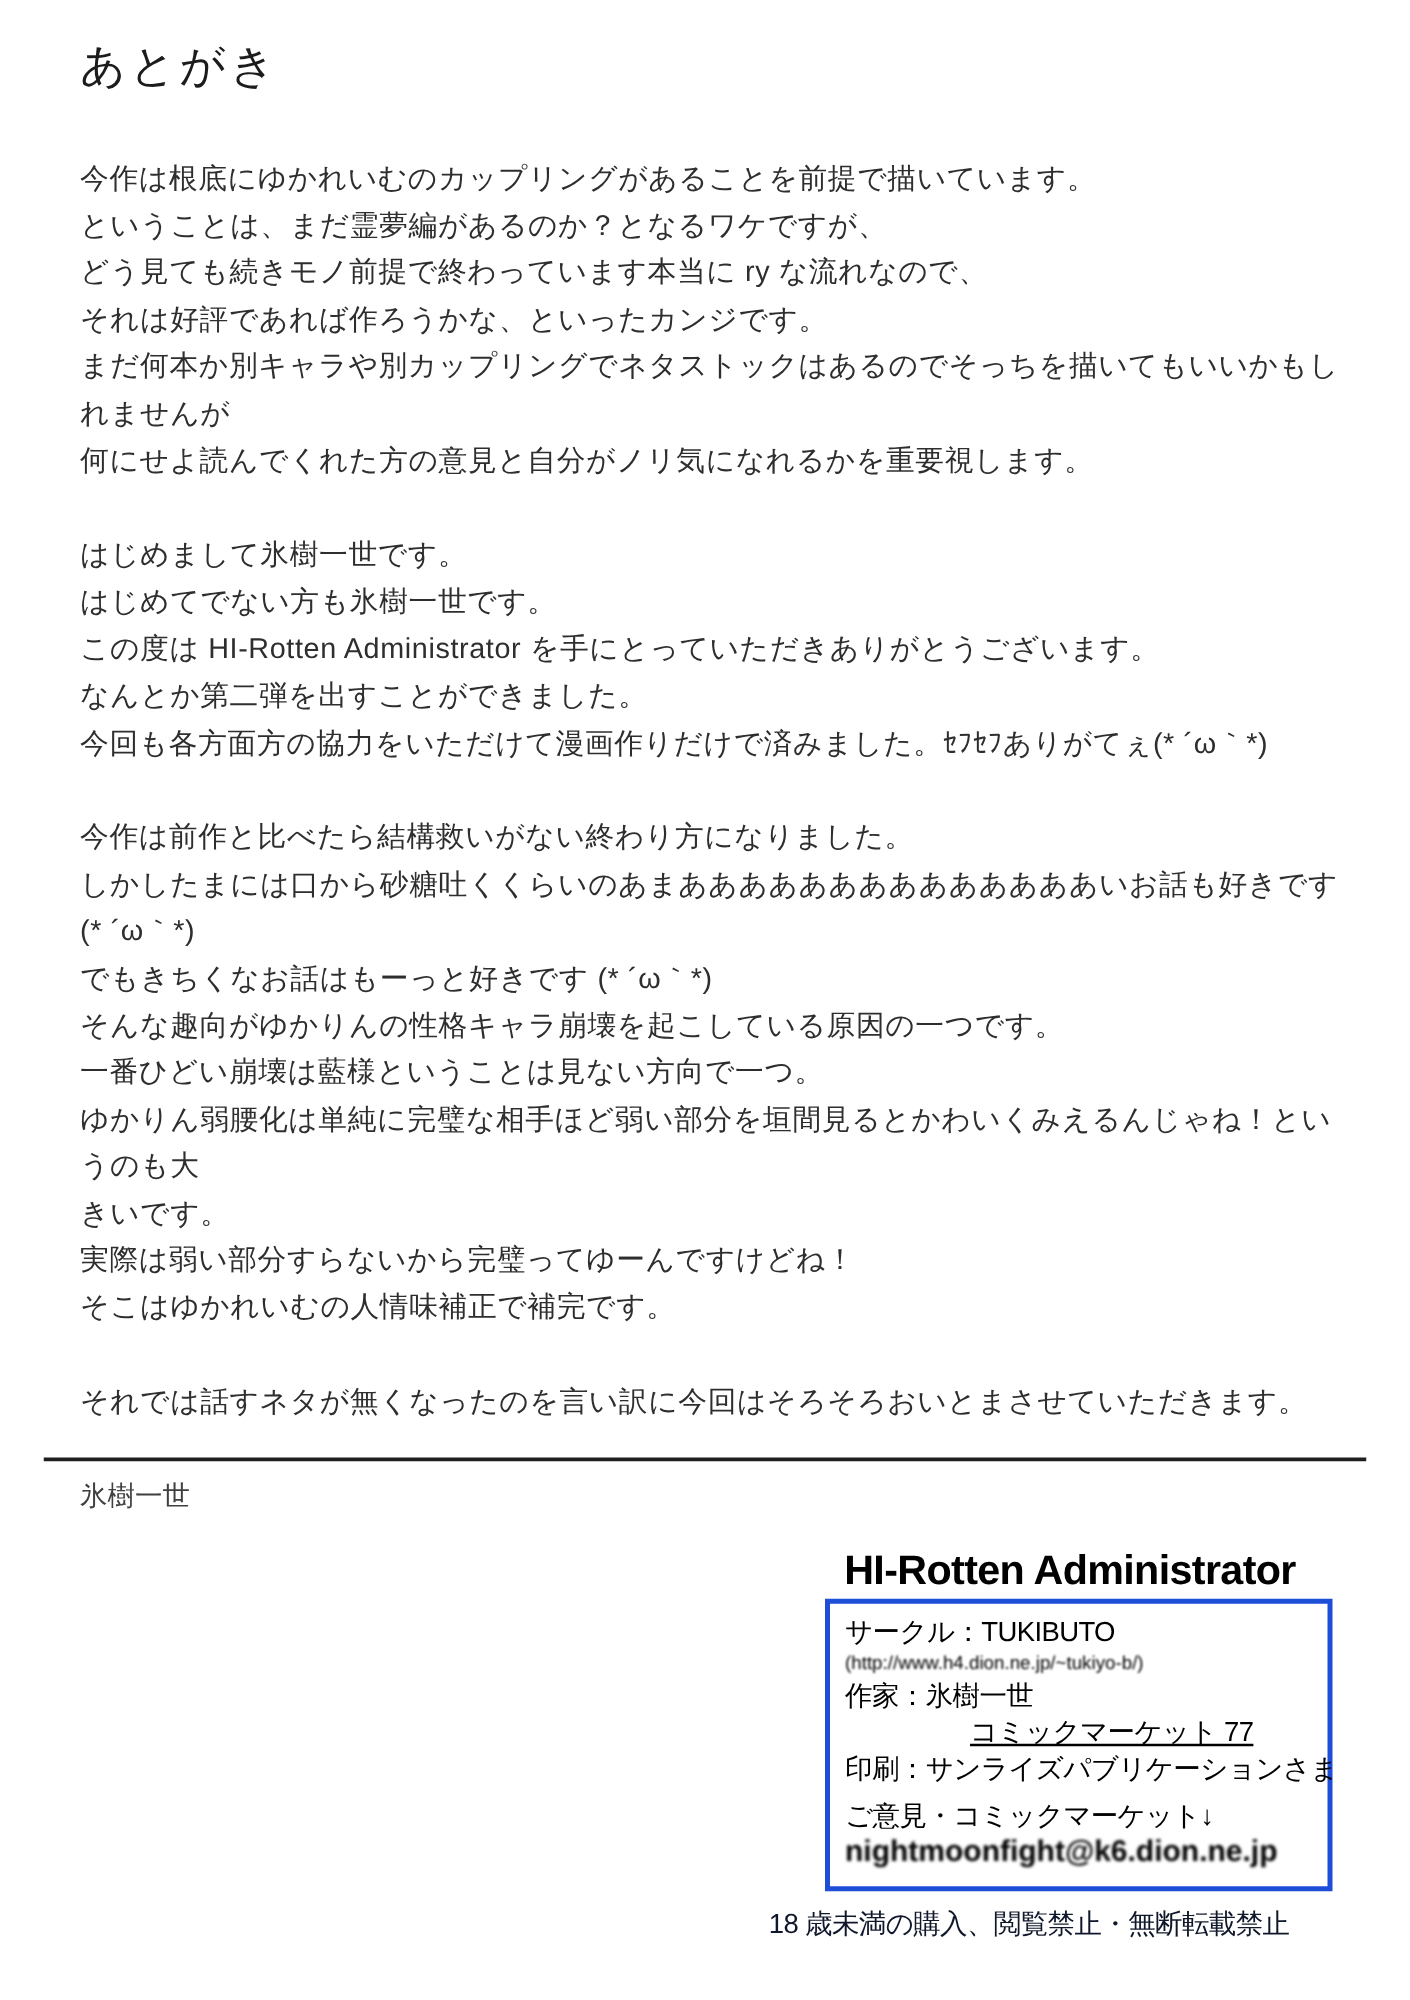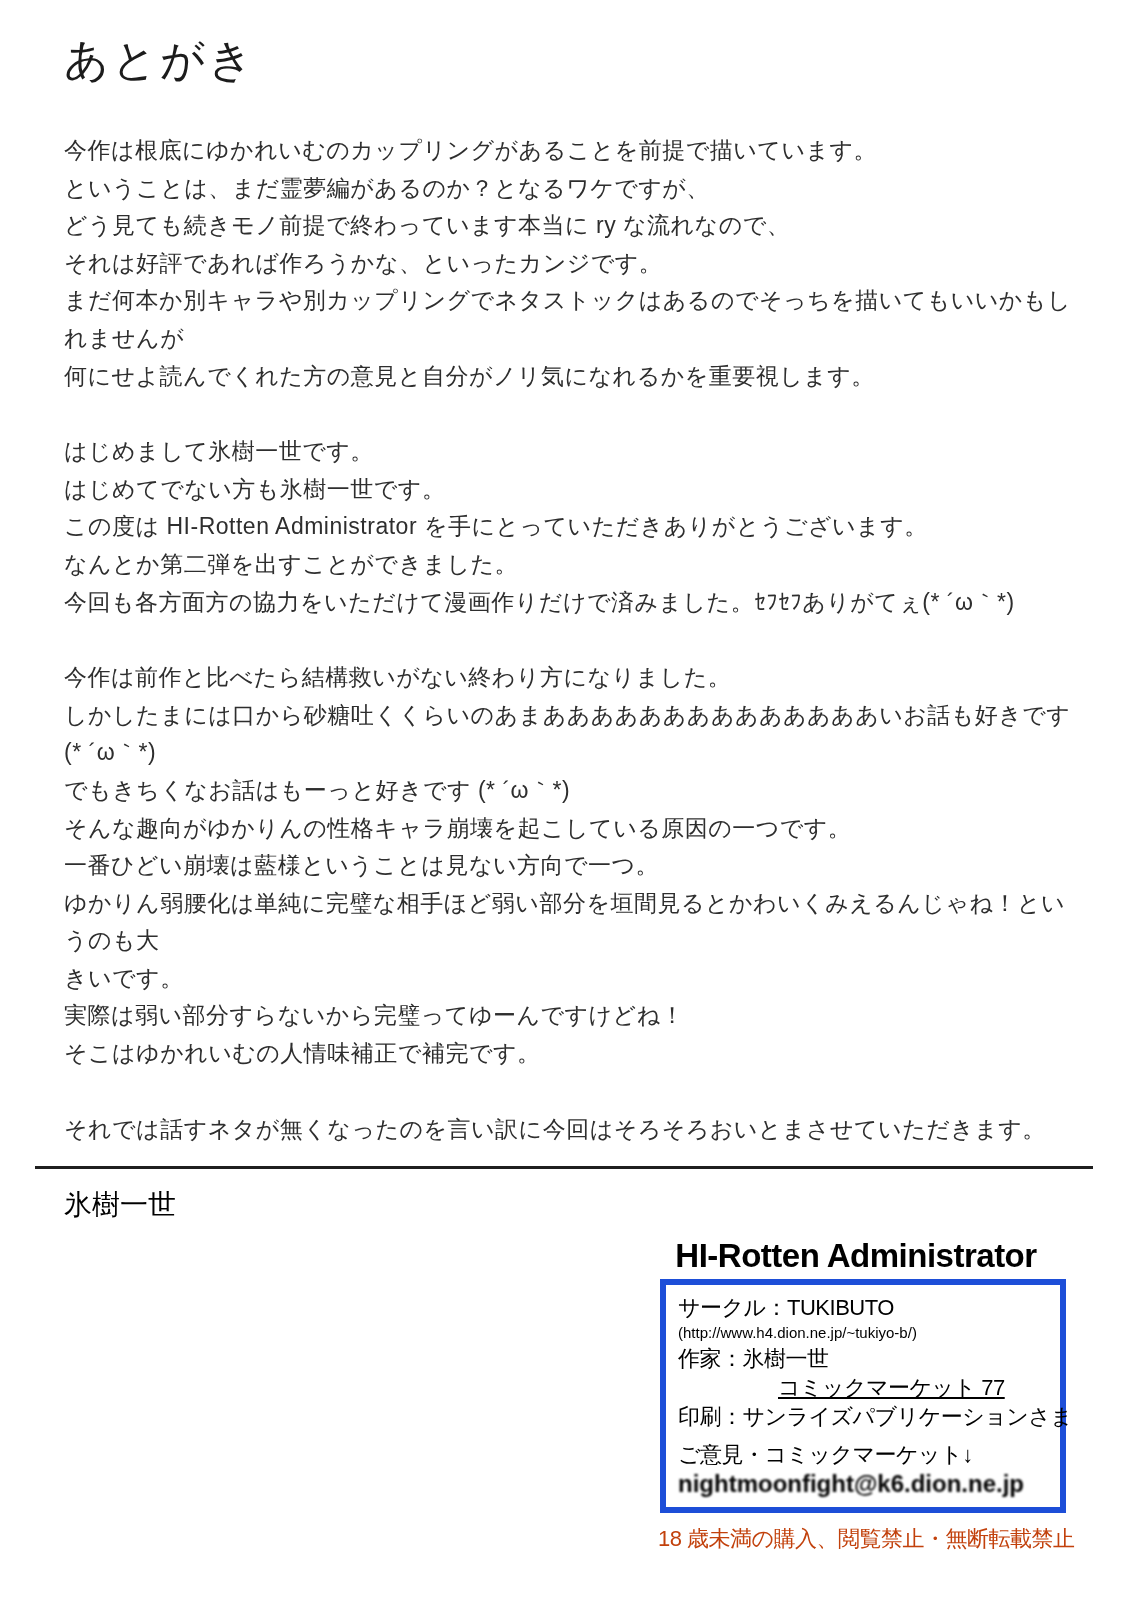--- a/index.html
+++ b/index.html
@@ -10,40 +10,40 @@
     background:#ffffff;
     color:#222;
     overflow:hidden;
     font-family:"Liberation Sans", sans-serif;
   }
   .content{
     position:absolute;top:38px;left:64px;width:1008px;
   }
   .page-title{
     margin:0 0 50px 0;
-    font-family:Liberation Sans, sans-serif;
+    font-family:Liberation Mono, monospace;
     font-weight:500;
-    font-size:44px;
+    font-size:36px;
     line-height:1;
     letter-spacing:3px;
     color:#1c1c1c;
   }
   .para{
     margin:0 0 38px 0;
     font-size:23px;
     line-height:37.6px;
     letter-spacing:0.5px;
     color:#2e2e2e;
     white-space:normal;
   }
   .signature{
     margin:15px 0 0 0;
-    font-size:28px;
+    font-size:22px;
     line-height:37.6px;
-    color:#000000;
+    color:#404040;
   }
   .divider{
     position:absolute;
     left:35px;top:1166px;width:1058px;
     border:none;border-top:3px solid #1f1f1f;
     margin:0;
   }
   .colophon-title{
     position:absolute;
     left:645px;top:1238px;width:422px;
@@ -51,21 +51,21 @@
     font-weight:700;
     letter-spacing:-0.5px;
     text-align:center;
     color:#000;
     line-height:1.1;
   }
   .colophon-box{
     position:absolute;
     left:660px;top:1279px;width:406px;height:234px;
     box-sizing:border-box;
-    border:6px solid #1d4ed8;
+    border:4px solid #1d4ed8;
     padding:8px 12px 6px 12px;
     color:#000;
   }
   .colophon-row{
     font-size:22px;
     line-height:29px;
     letter-spacing:-0.5px;
     white-space:nowrap;
   }
   .colophon-url{
@@ -81,24 +81,24 @@
   .colophon-email{
     font-size:24px;
     font-weight:700;
     line-height:30px;
     letter-spacing:0;
     filter:blur(1.1px);
     white-space:nowrap;
   }
   .age-notice{
     position:absolute;
-    left:658px;top:1524px;width:420px;
+    left:615px;top:1524px;width:420px;
     font-size:22px;
     letter-spacing:-0.5px;
-    color:#c2410c;
+    color:#0f172a;
     white-space:nowrap;
   }
 </style>
 </head>
 <body>
 
 <div class="page">
 
   <div class="content">
     <h1 class="page-title">あとがき</h1>

